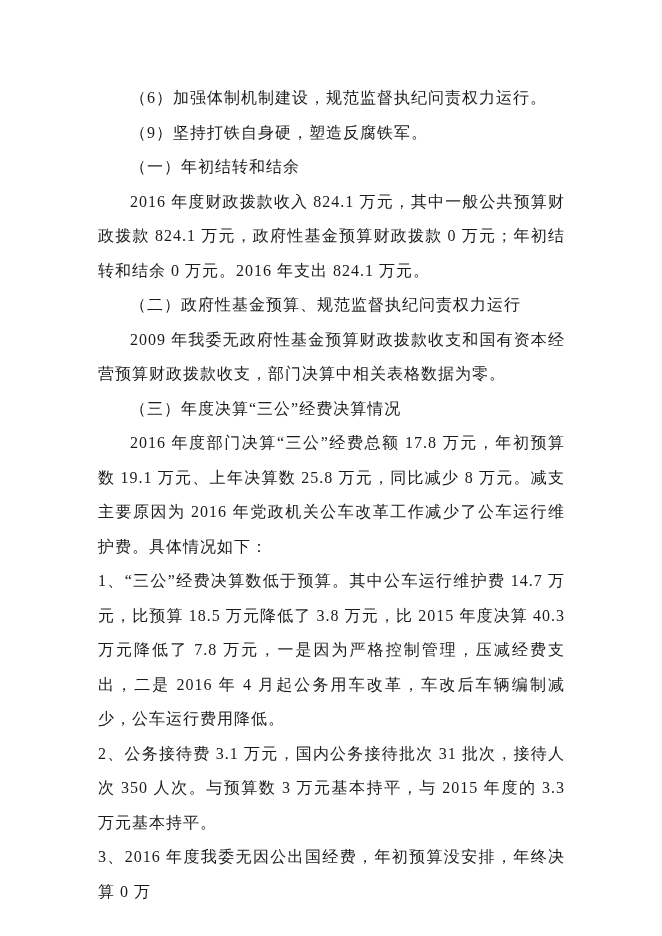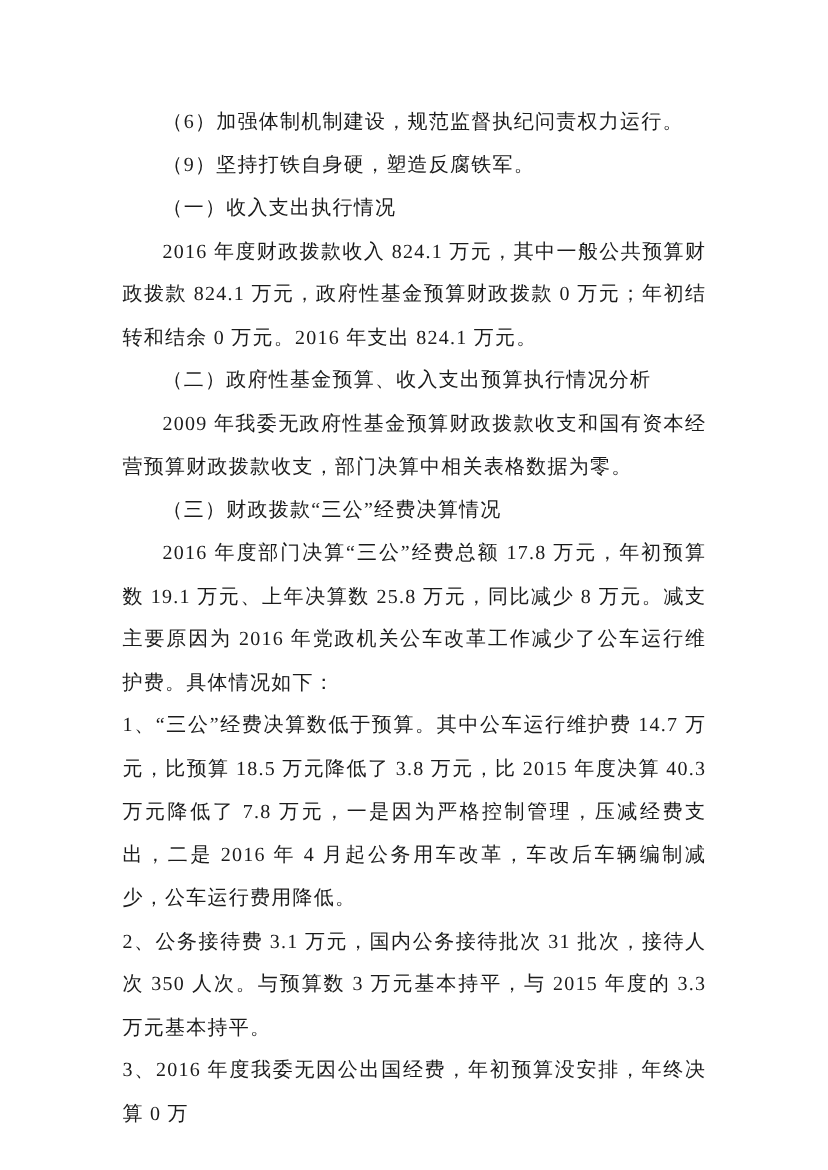--- a/index.html
+++ b/index.html
@@ -38,23 +38,23 @@
     font-weight: bold;
   }
 </style>
 </head>
 <body>
 
 <div class="page">
   <div class="content">
     <p class="indent">（6）加强体制机制建设，规范监督执纪问责权力运行。</p>
     <p class="indent">（9）坚持打铁自身硬，塑造反腐铁军。</p>
-    <p class="indent">（一）收入支出执行情况</p>
+    <p class="indent">（一）年初结转和结余</p>
     <p class="indent">2016 年度财政拨款收入 824.1 万元，其中一般公共预算财政拨款 824.1 万元，政府性基金预算财政拨款 0 万元；年初结转和结余 0 万元。2016 年支出 824.1 万元。</p>
-    <p class="indent">（二）政府性基金预算、收入支出预算执行情况分析</p>
+    <p class="indent">（二）政府性基金预算、规范监督执纪问责权力运行</p>
     <p class="indent">2009 年我委无政府性基金预算财政拨款收支和国有资本经营预算财政拨款收支，部门决算中相关表格数据为零。</p>
-    <p class="indent">（三）财政拨款“三公”经费决算情况</p>
+    <p class="indent">（三）年度决算“三公”经费决算情况</p>
     <p class="indent">2016 年度部门决算“三公”经费总额 17.8 万元，年初预算数 19.1 万元、上年决算数 25.8 万元，同比减少 8 万元。减支主要原因为 2016 年党政机关公车改革工作减少了公车运行维护费。具体情况如下：</p>
     <p>1、“三公”经费决算数低于预算。其中公车运行维护费 14.7 万元，比预算 18.5 万元降低了 3.8 万元，比 2015 年度决算 40.3 万元降低了 7.8 万元，一是因为严格控制管理，压减经费支出，二是 2016 年 4 月起公务用车改革，车改后车辆编制减少，公车运行费用降低。</p>
     <p>2、公务接待费 3.1 万元，国内公务接待批次 31 批次，接待人次 350 人次。与预算数 3 万元基本持平，与 2015 年度的 3.3 万元基本持平。</p>
     <p>3、2016 年度我委无因公出国经费，年初预算没安排，年终决算 0 万</p>
   </div>
 </div>
 
 </body></html>

